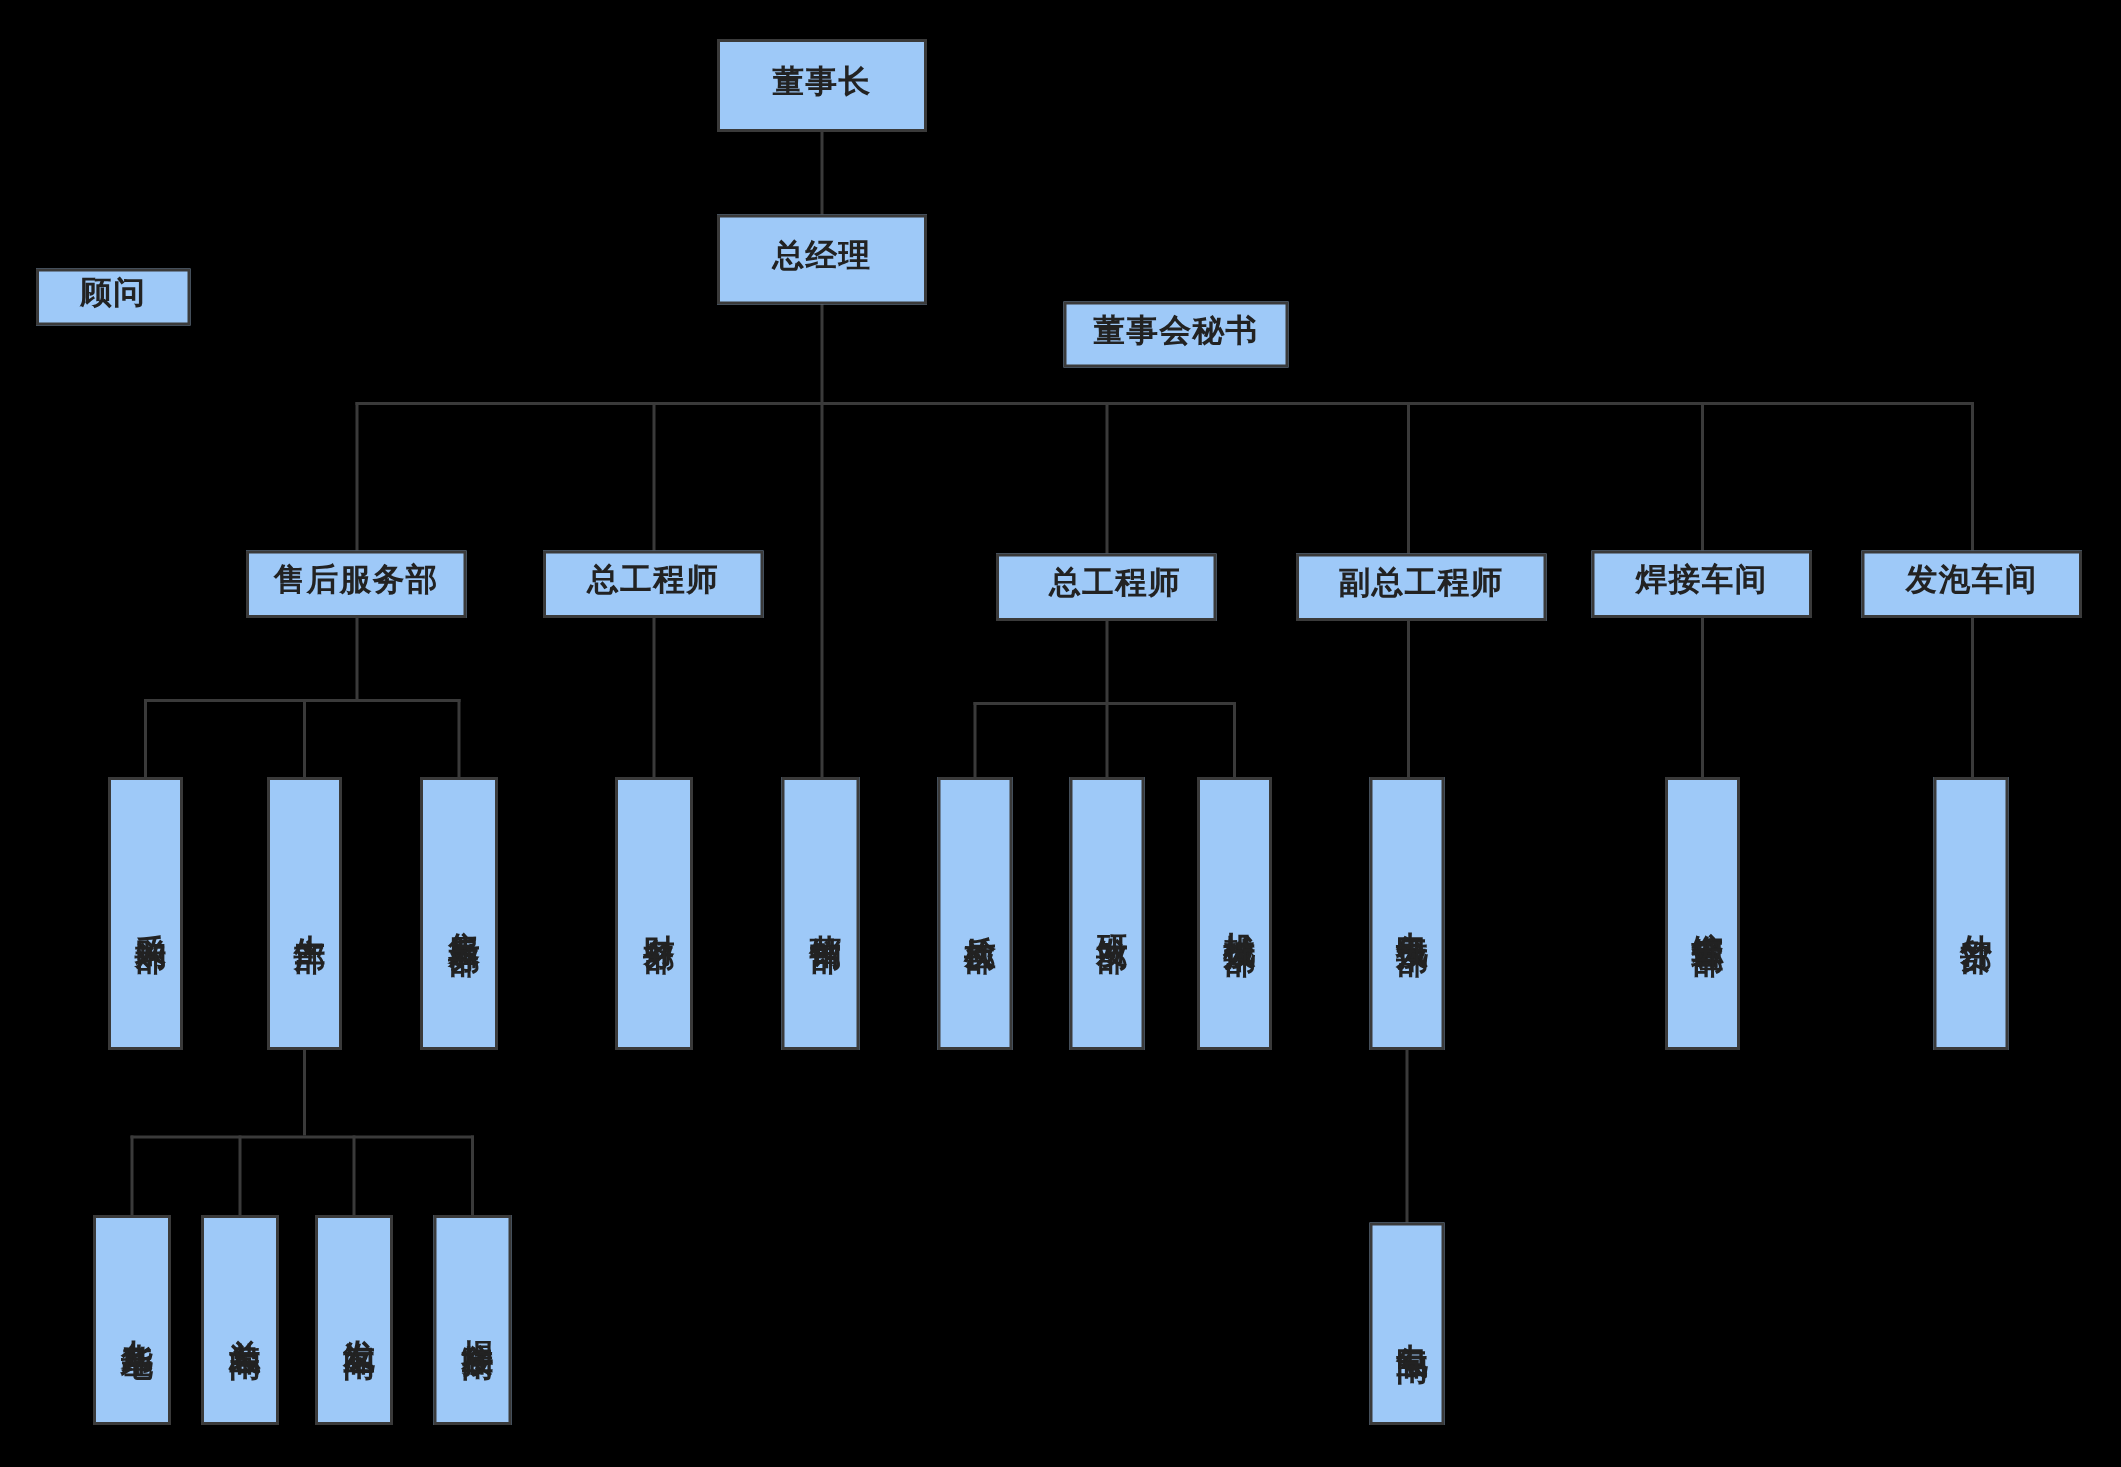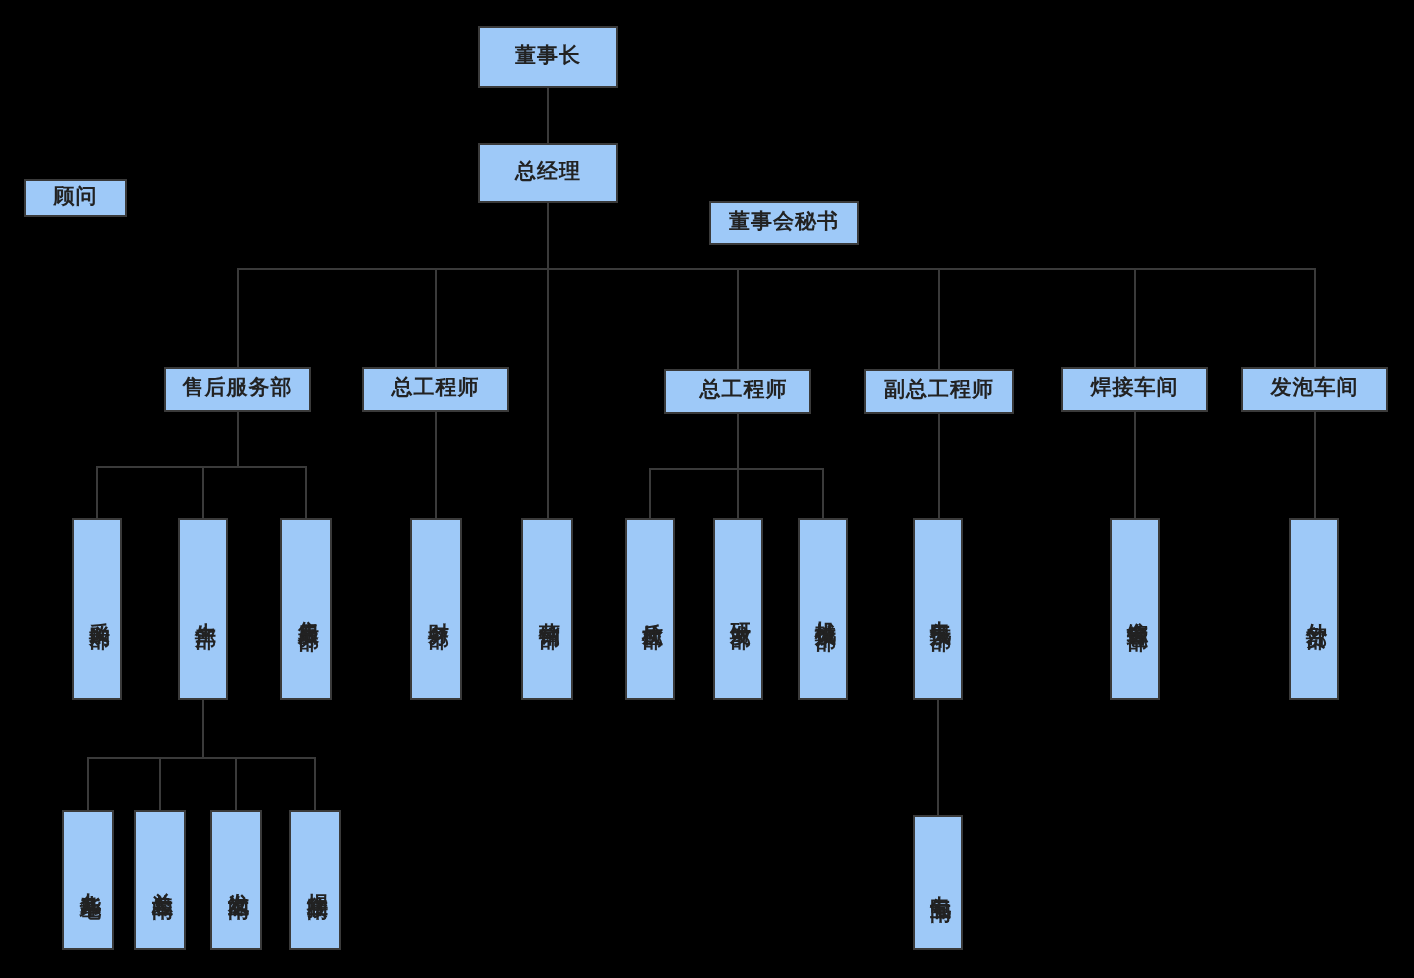--- a/index.html
+++ b/index.html
@@ -77,21 +77,21 @@
       <div class="edge v" style="left: 937px; top: 700px; height: 115px;"></div>
     </div>
   <div id="node-layer">
       <div class="node" style="left: 478px; top: 26px; width: 140px; height: 62px;">董事长</div>
       <div class="node" style="left: 478px; top: 143px; width: 140px; height: 60px;">总经理</div>
       <div class="node" style="left: 24px; top: 179px; width: 103px; height: 38px;">顾问</div>
       <div class="node" style="left: 672px; top: 201px; width: 150px; height: 44px; margin-left: 37px;">董事会秘书</div>
       <div class="node" style="left: 164px; top: 367px; width: 147px; height: 45px;">售后服务部</div>
       <div class="node" style="left: 362px; top: 367px; width: 147px; height: 45px;">总工程师</div>
       <div class="node" style="left: 664px; top: 369px; width: 147px; height: 45px; padding-left: 12px;">总工程师</div>
-      <div class="node" style="left: 864px; top: 369px; width: 150px; height: 45px;">副总工程师</div>
+      <div class="node" style="left: 864px; top: 369px; width: 167px; height: 45px;">副总工程师</div>
       <div class="node" style="left: 1061px; top: 367px; width: 147px; height: 45px;">焊接车间</div>
       <div class="node" style="left: 1241px; top: 367px; width: 147px; height: 45px;">发泡车间</div>
       <div class="node vert" style="left: 72px; top: 518px; width: 50px; height: 182px;">采购部</div>
       <div class="node vert" style="left: 178px; top: 518px; width: 50px; height: 182px;">生产部</div>
       <div class="node vert" style="left: 280px; top: 518px; width: 52px; height: 182px;">售后服务部</div>
       <div class="node vert" style="left: 410px; top: 518px; width: 52px; height: 182px;">财务部</div>
       <div class="node vert" style="left: 521px; top: 518px; width: 52px; height: 182px;">营销部</div>
       <div class="node vert" style="left: 625px; top: 518px; width: 50px; height: 182px;">质检部</div>
       <div class="node vert" style="left: 713px; top: 518px; width: 50px; height: 182px;">研发部</div>
       <div class="node vert" style="left: 798px; top: 518px; width: 50px; height: 182px;">机械技术部</div>

